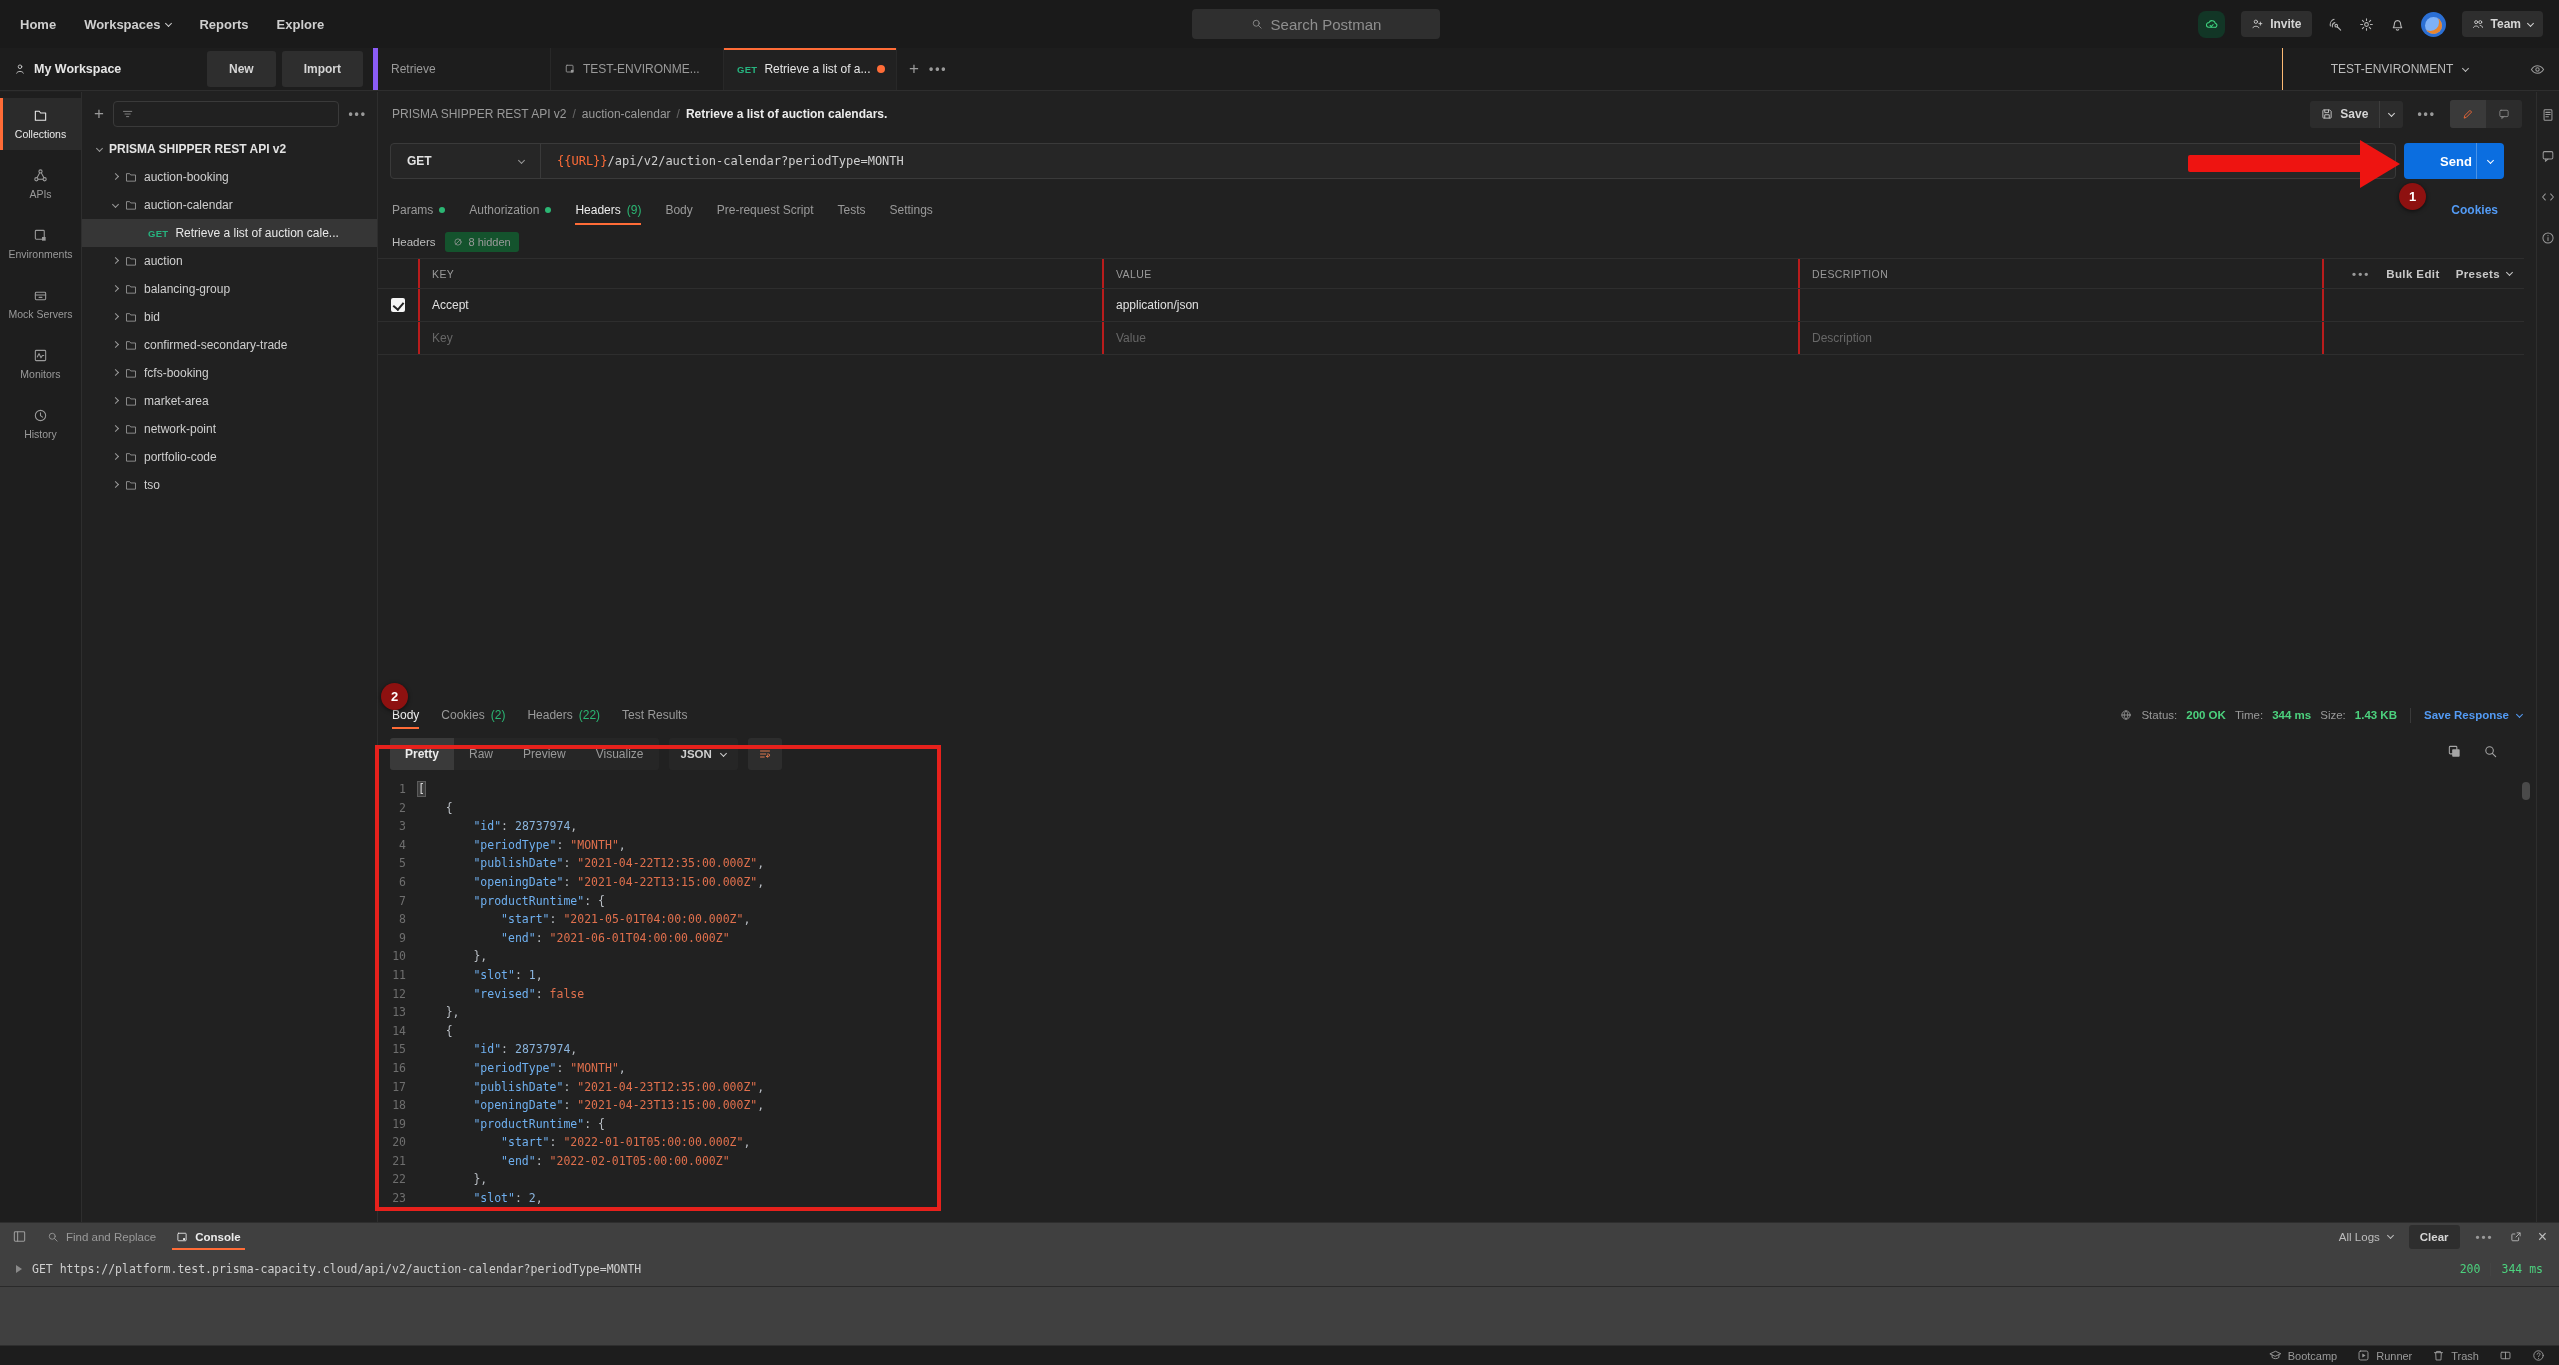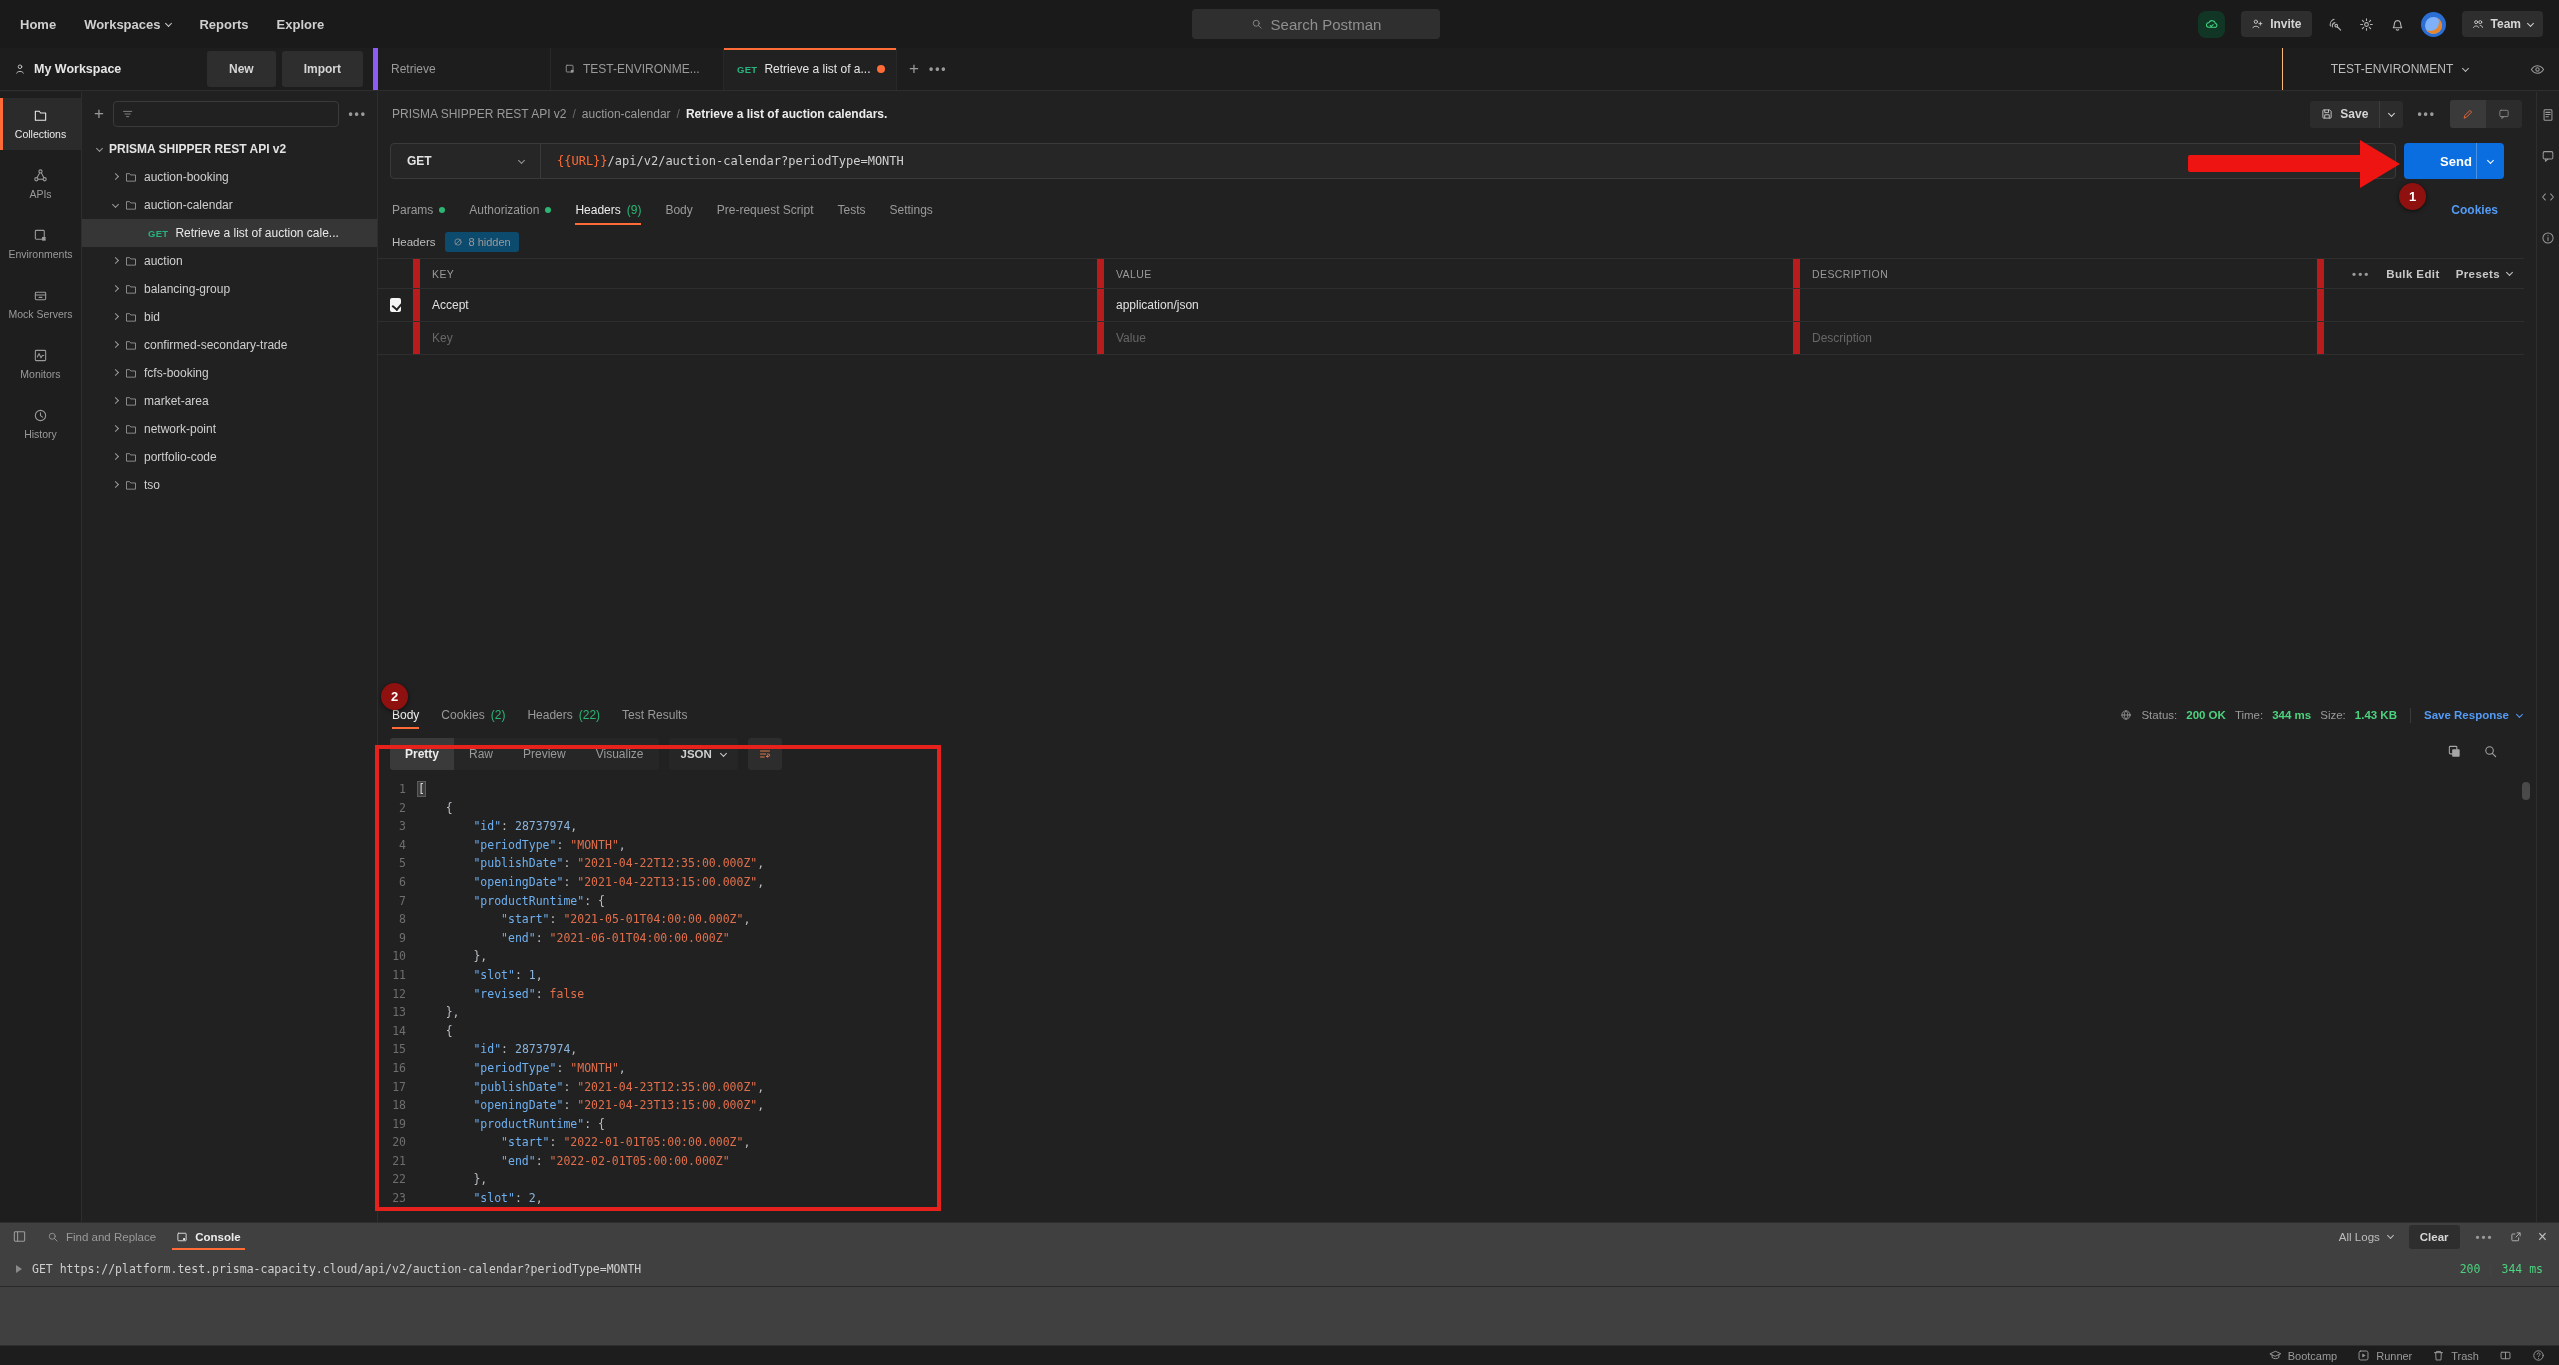--- a/index.html
+++ b/index.html
@@ -105,28 +105,28 @@
   .req-tabs { position:absolute; top:102px; left:0; right:0; height:32px; display:flex; align-items:center; padding:0 14px; gap:24px; font-size:12px; color:#9a9a9a; }
   .rtab { display:flex; align-items:center; gap:6px; position:relative; }
   .rtab.active { color:#ececec; }
   .rtab.active::after { content:""; position:absolute; left:0; right:0; bottom:-8px; height:2px; background:#ff6c37; }
   .gdot { width:6px; height:6px; border-radius:50%; background:#2bb673; }
   .gcount { color:#2bb673; }
   .cookies-link { margin-left:auto; margin-right:24px; color:#539bf5; font-weight:600; }
 
   .headers-label { position:absolute; top:140px; left:14px; display:flex; align-items:center; gap:10px; }
   .hl-title { font-size:11.5px; color:#bdbdbd; }
-  .hidden-badge { background:#0c4a6e; border-radius:3px; height:20px; display:flex; align-items:center; gap:5px;
+  .hidden-badge { background:#14532d; border-radius:3px; height:20px; display:flex; align-items:center; gap:5px;
                   padding:0 8px; color:#9a9a9a; font-size:11px; }
 
   .kv-table { position:absolute; top:166px; left:0; width:2146px; border-top:1px solid #2e2e2e; }
   .kv-row { display:flex; border-bottom:1px solid #2e2e2e; align-items:stretch; }
   .kv-row.head { height:30px; color:#9a9a9a; font-size:10.5px; letter-spacing:.4px; }
   .kv-row.body { height:33px; font-size:12px; color:#e0e0e0; }
-  .kv-row .cell { display:flex; align-items:center; padding:0 12px; border-right:7px solid #b91c1c; }
+  .kv-row .cell { display:flex; align-items:center; padding:0 12px; border-right:2px solid #b91c1c; }
   .c-check { width:42px; flex:none; justify-content:center; }
   .c-key { width:684px; flex:none; }
   .c-val { width:696px; flex:none; }
   .c-desc { width:524px; flex:none; }
   .c-act { flex:1; display:flex; align-items:center; justify-content:flex-end; gap:16px; padding-right:12px; border-right:none !important; color:#c9c9c9; font-size:11.5px; font-weight:600; }
   .kv-row .ph { color:#676767; }
   .checkbox { width:14px; height:14px; background:#f5f5f5; border-radius:2px; position:relative; }
   .checkbox::after { content:""; position:absolute; left:3.5px; top:1.5px; width:5px; height:8px;
                      border-right:2px solid #222; border-bottom:2px solid #222; transform:rotate(40deg); }
 

